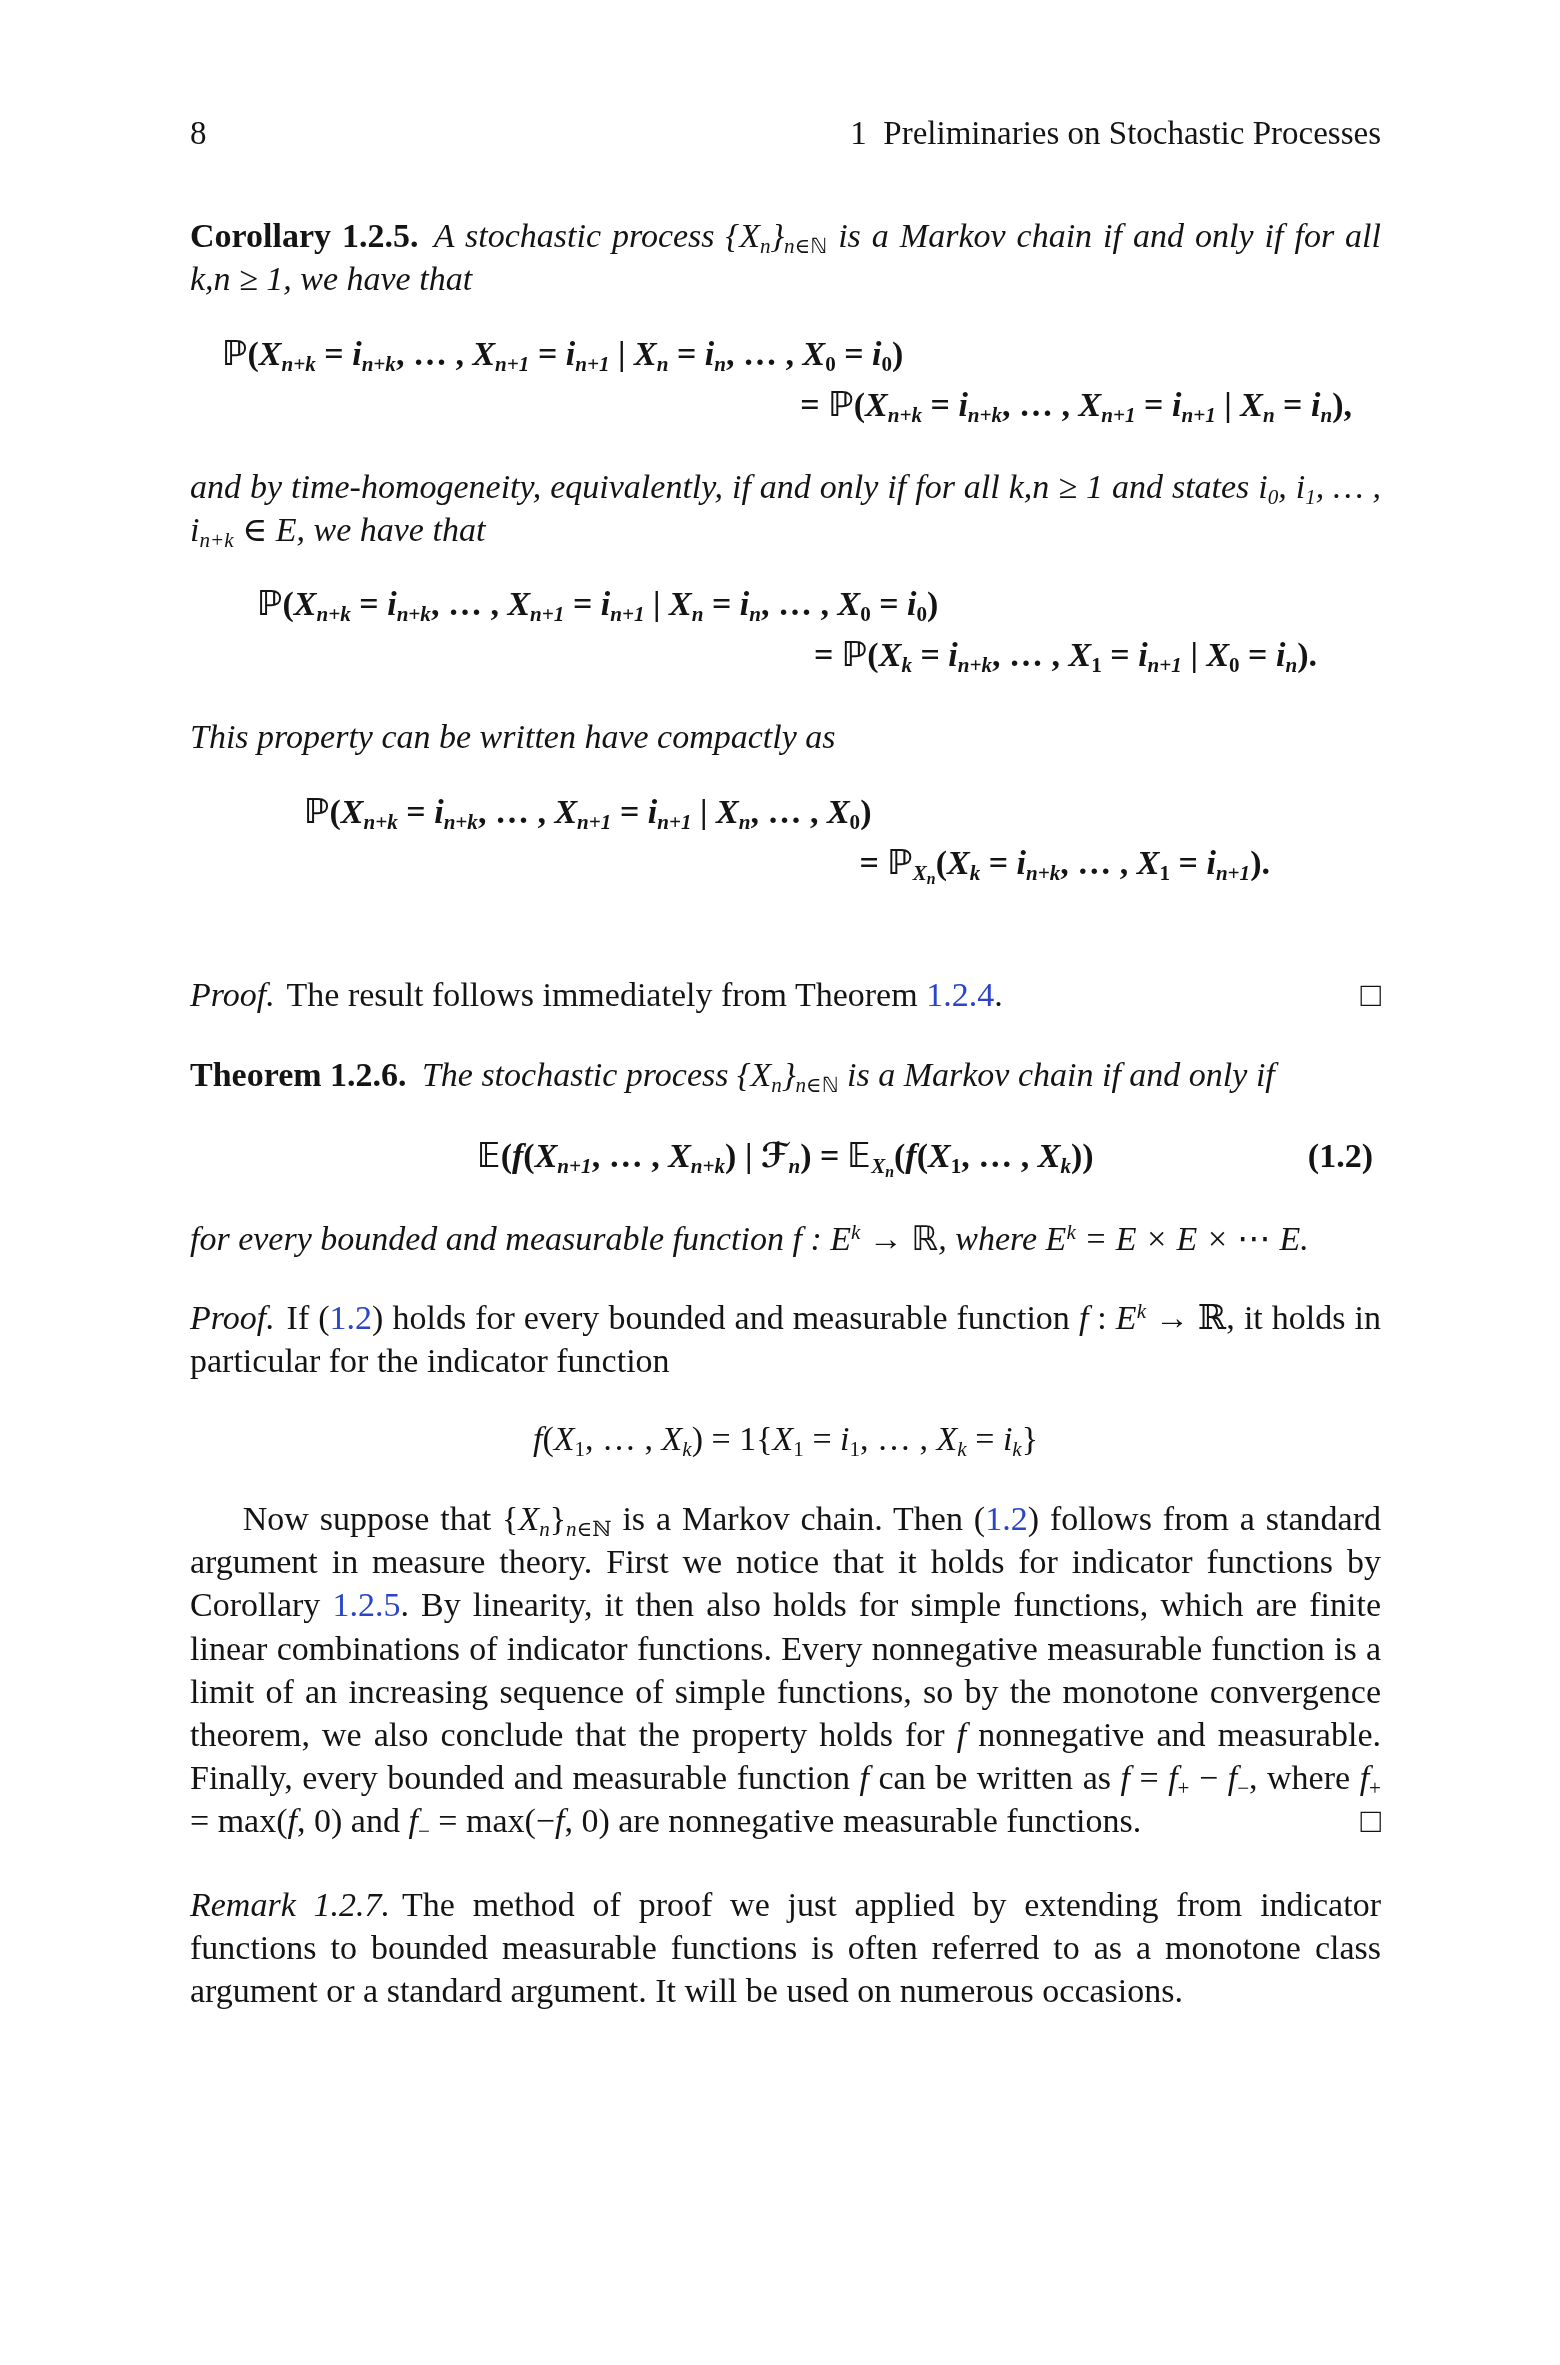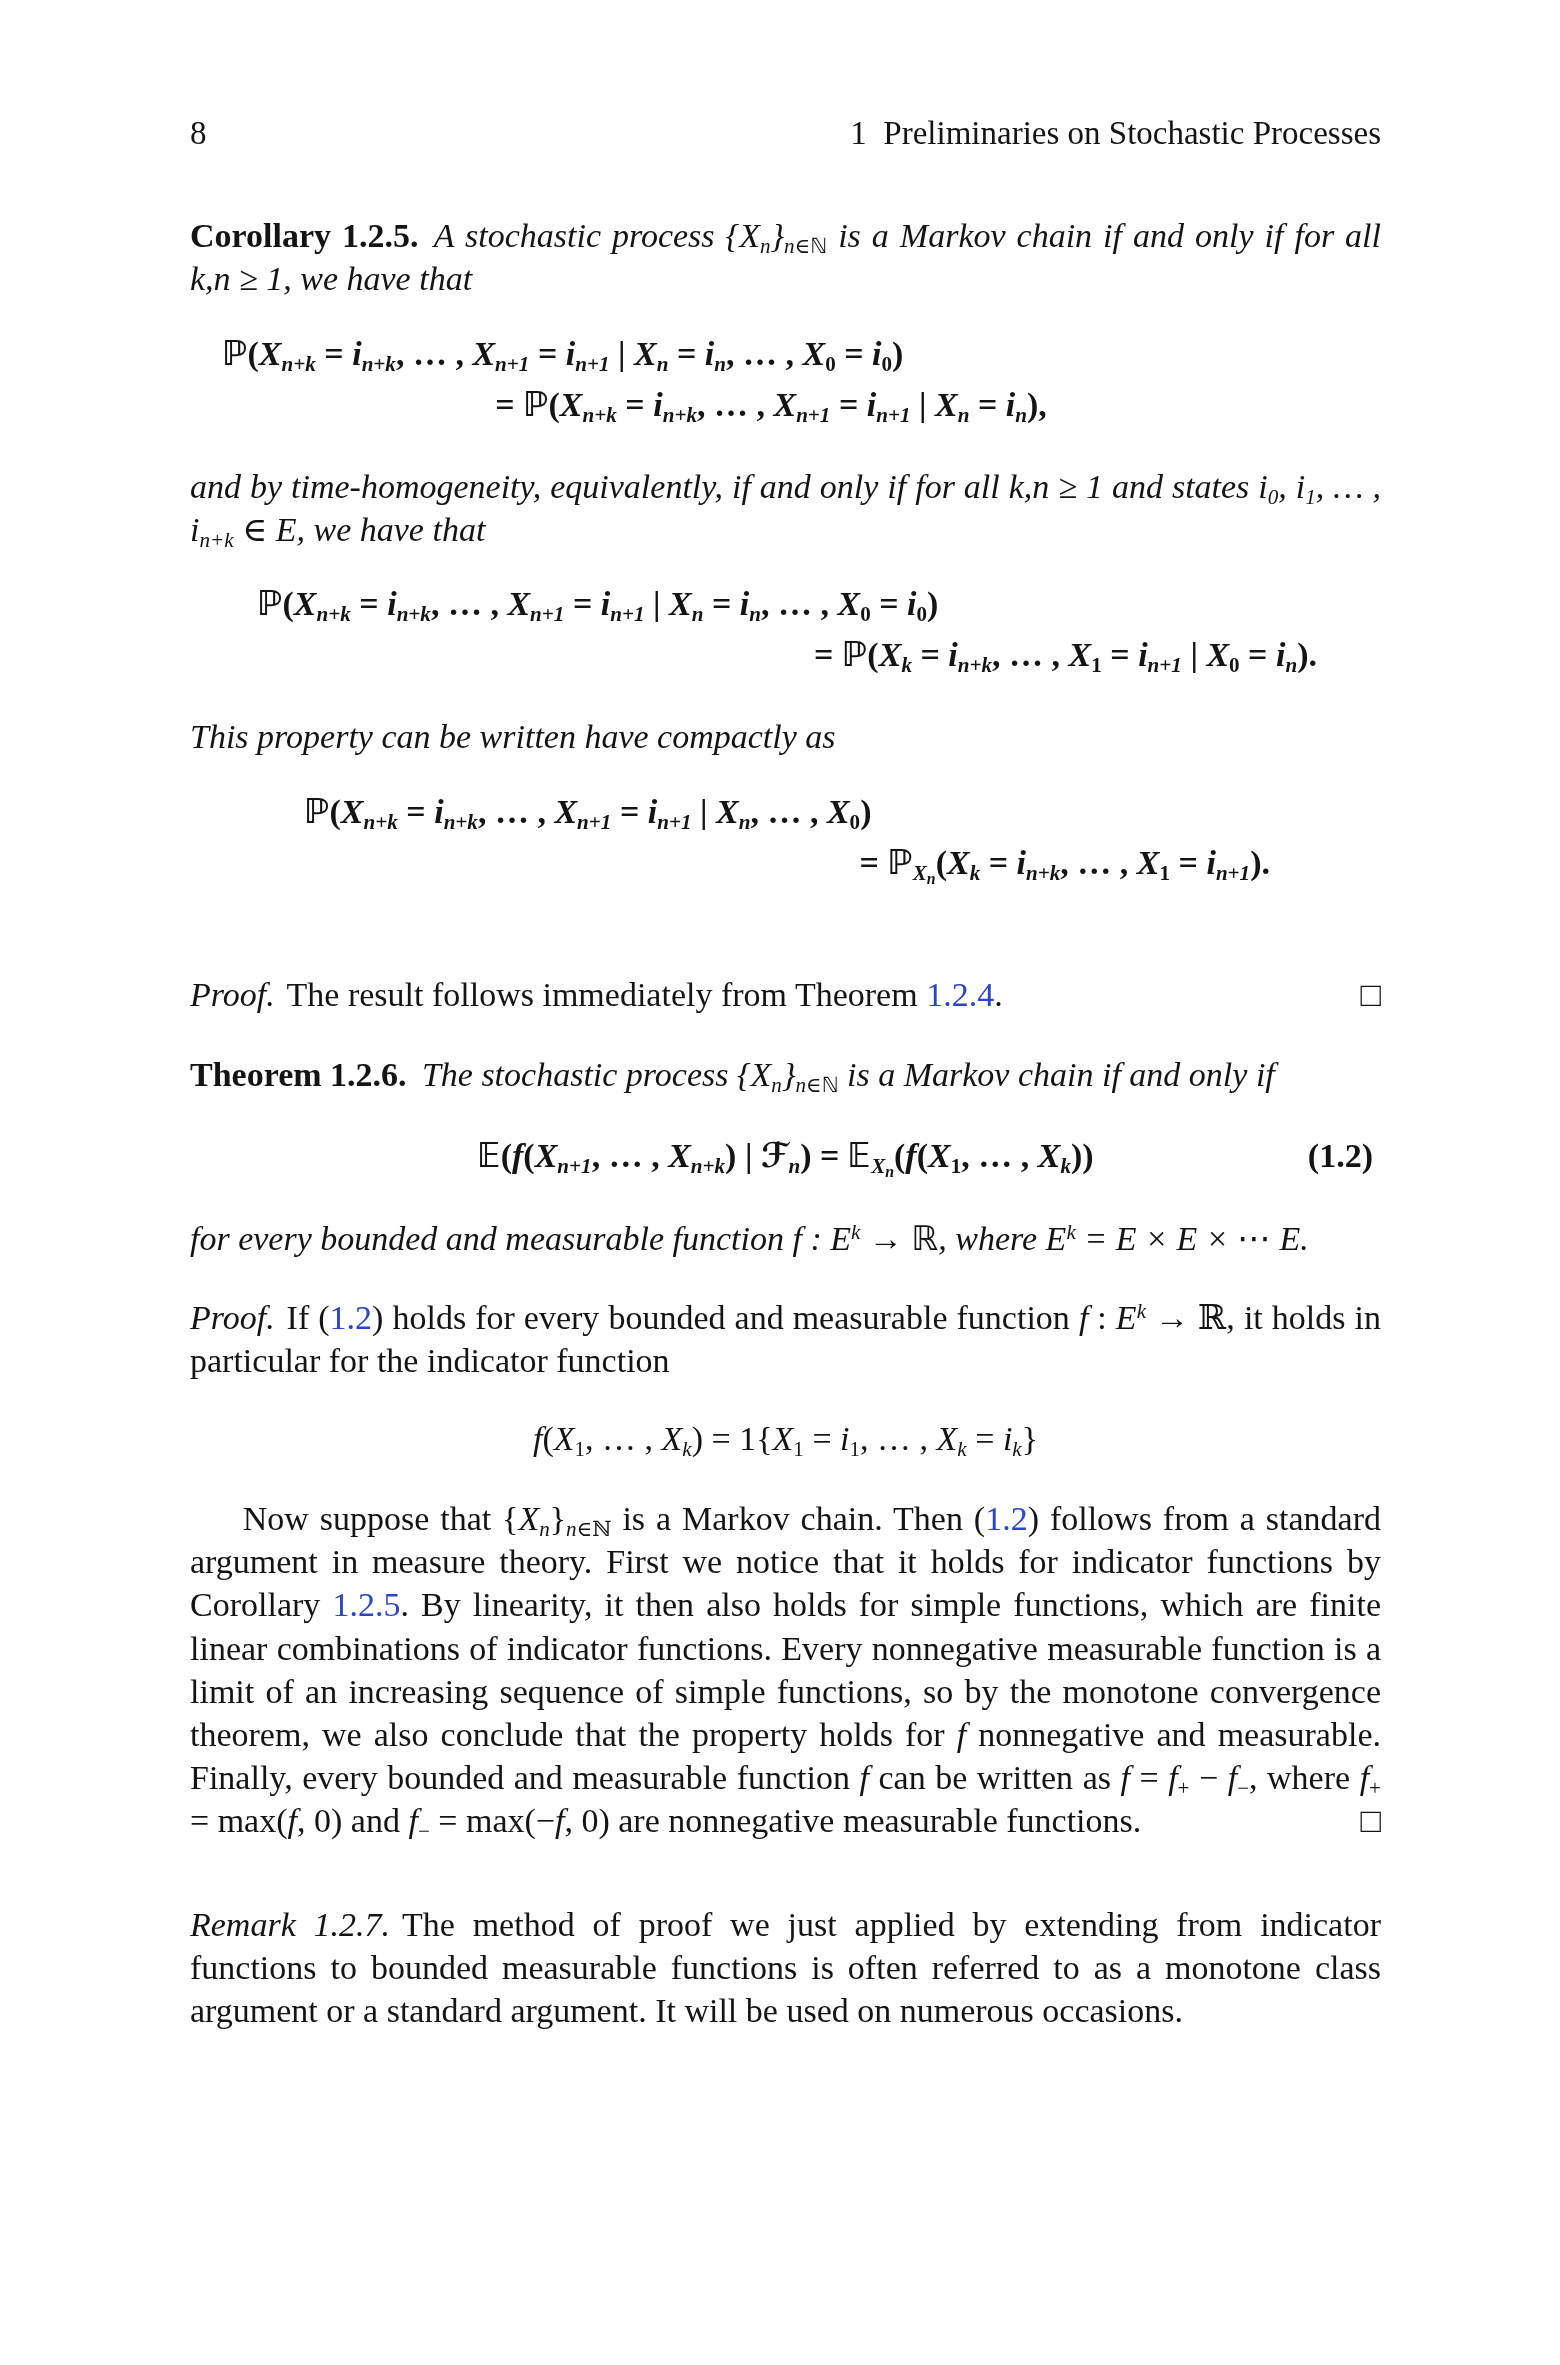--- a/index.html
+++ b/index.html
@@ -35,39 +35,39 @@
   sub { vertical-align: -0.28em; }
   sup { vertical-align: 0.5em; }
   sub sub { font-size: 75%; }
 
   .ref { color: #2b45c8; text-decoration: none; cursor: pointer; }
 
   .display { margin: 27.4px 0 35px 0; }
   .display .mline { line-height: 1.5; text-align: left; font-weight: bold; }
 
   .eqA .mline1 { margin-left: 32px; }
-  .eqA .mline2 { text-align: center; margin-right: 29px; }
+  .eqA .mline2 { text-align: right; margin-right: 29px; }
   .eqB .mline1 { margin-left: 67px; }
   .eqB .mline2 { text-align: right; margin-right: 64px; }
   .eqC .mline1 { margin-left: 114px; }
   .eqC .mline2 { text-align: right; margin-right: 111px; }
 
   .numbered {
     position: relative;
     text-align: center;
     margin: 38px 0 40px 0;
     font-weight: bold;
   }
   .numbered .eqno { position: absolute; right: 8px; top: 0; }
   .centered { text-align: center; margin: 35px 0 37px 0; }
 
   .proof-first { margin-top: 85px; }
   .thm-block { margin-top: 37px; }
   .proof-block { margin-top: 35px; }
-  .remark-block { margin-top: 60px; }
+  .remark-block { margin-top: 40px; }
   .indent { text-indent: 1.55em; }
 
   .qed { float: right; }
 </style>
 </head>
 <body>
 
 <div class="page">
 
   <header class="running-header">

